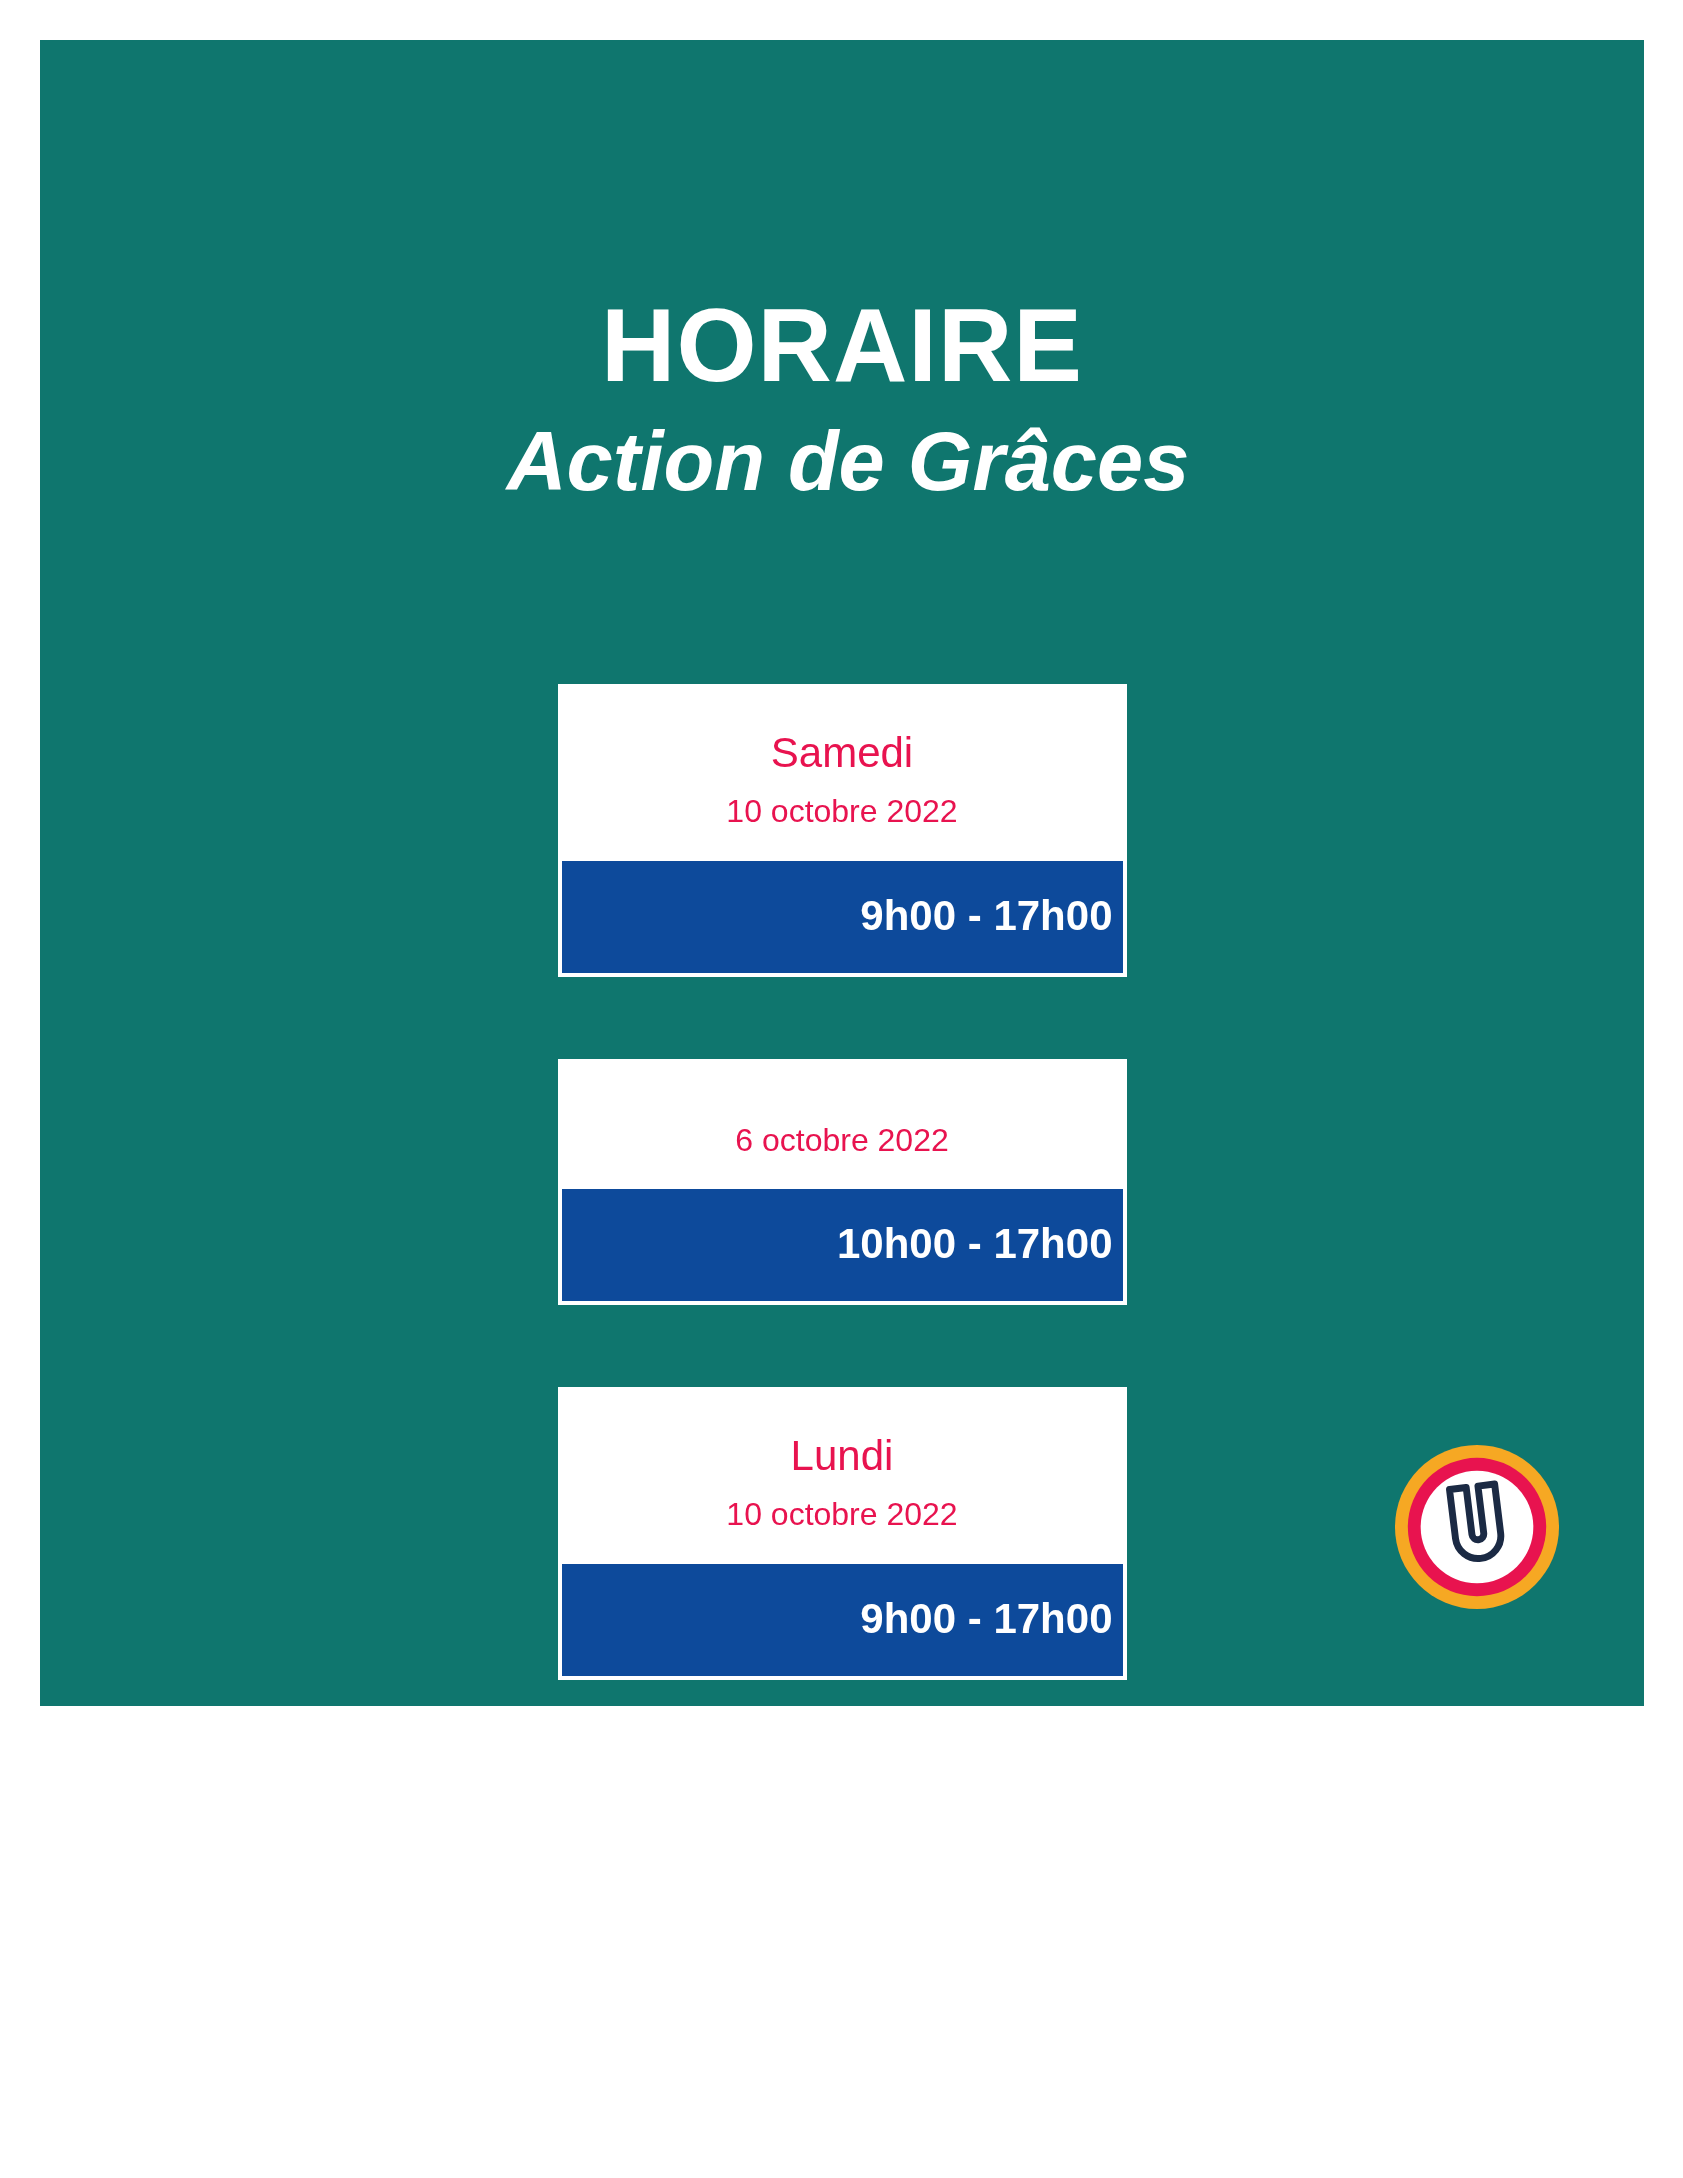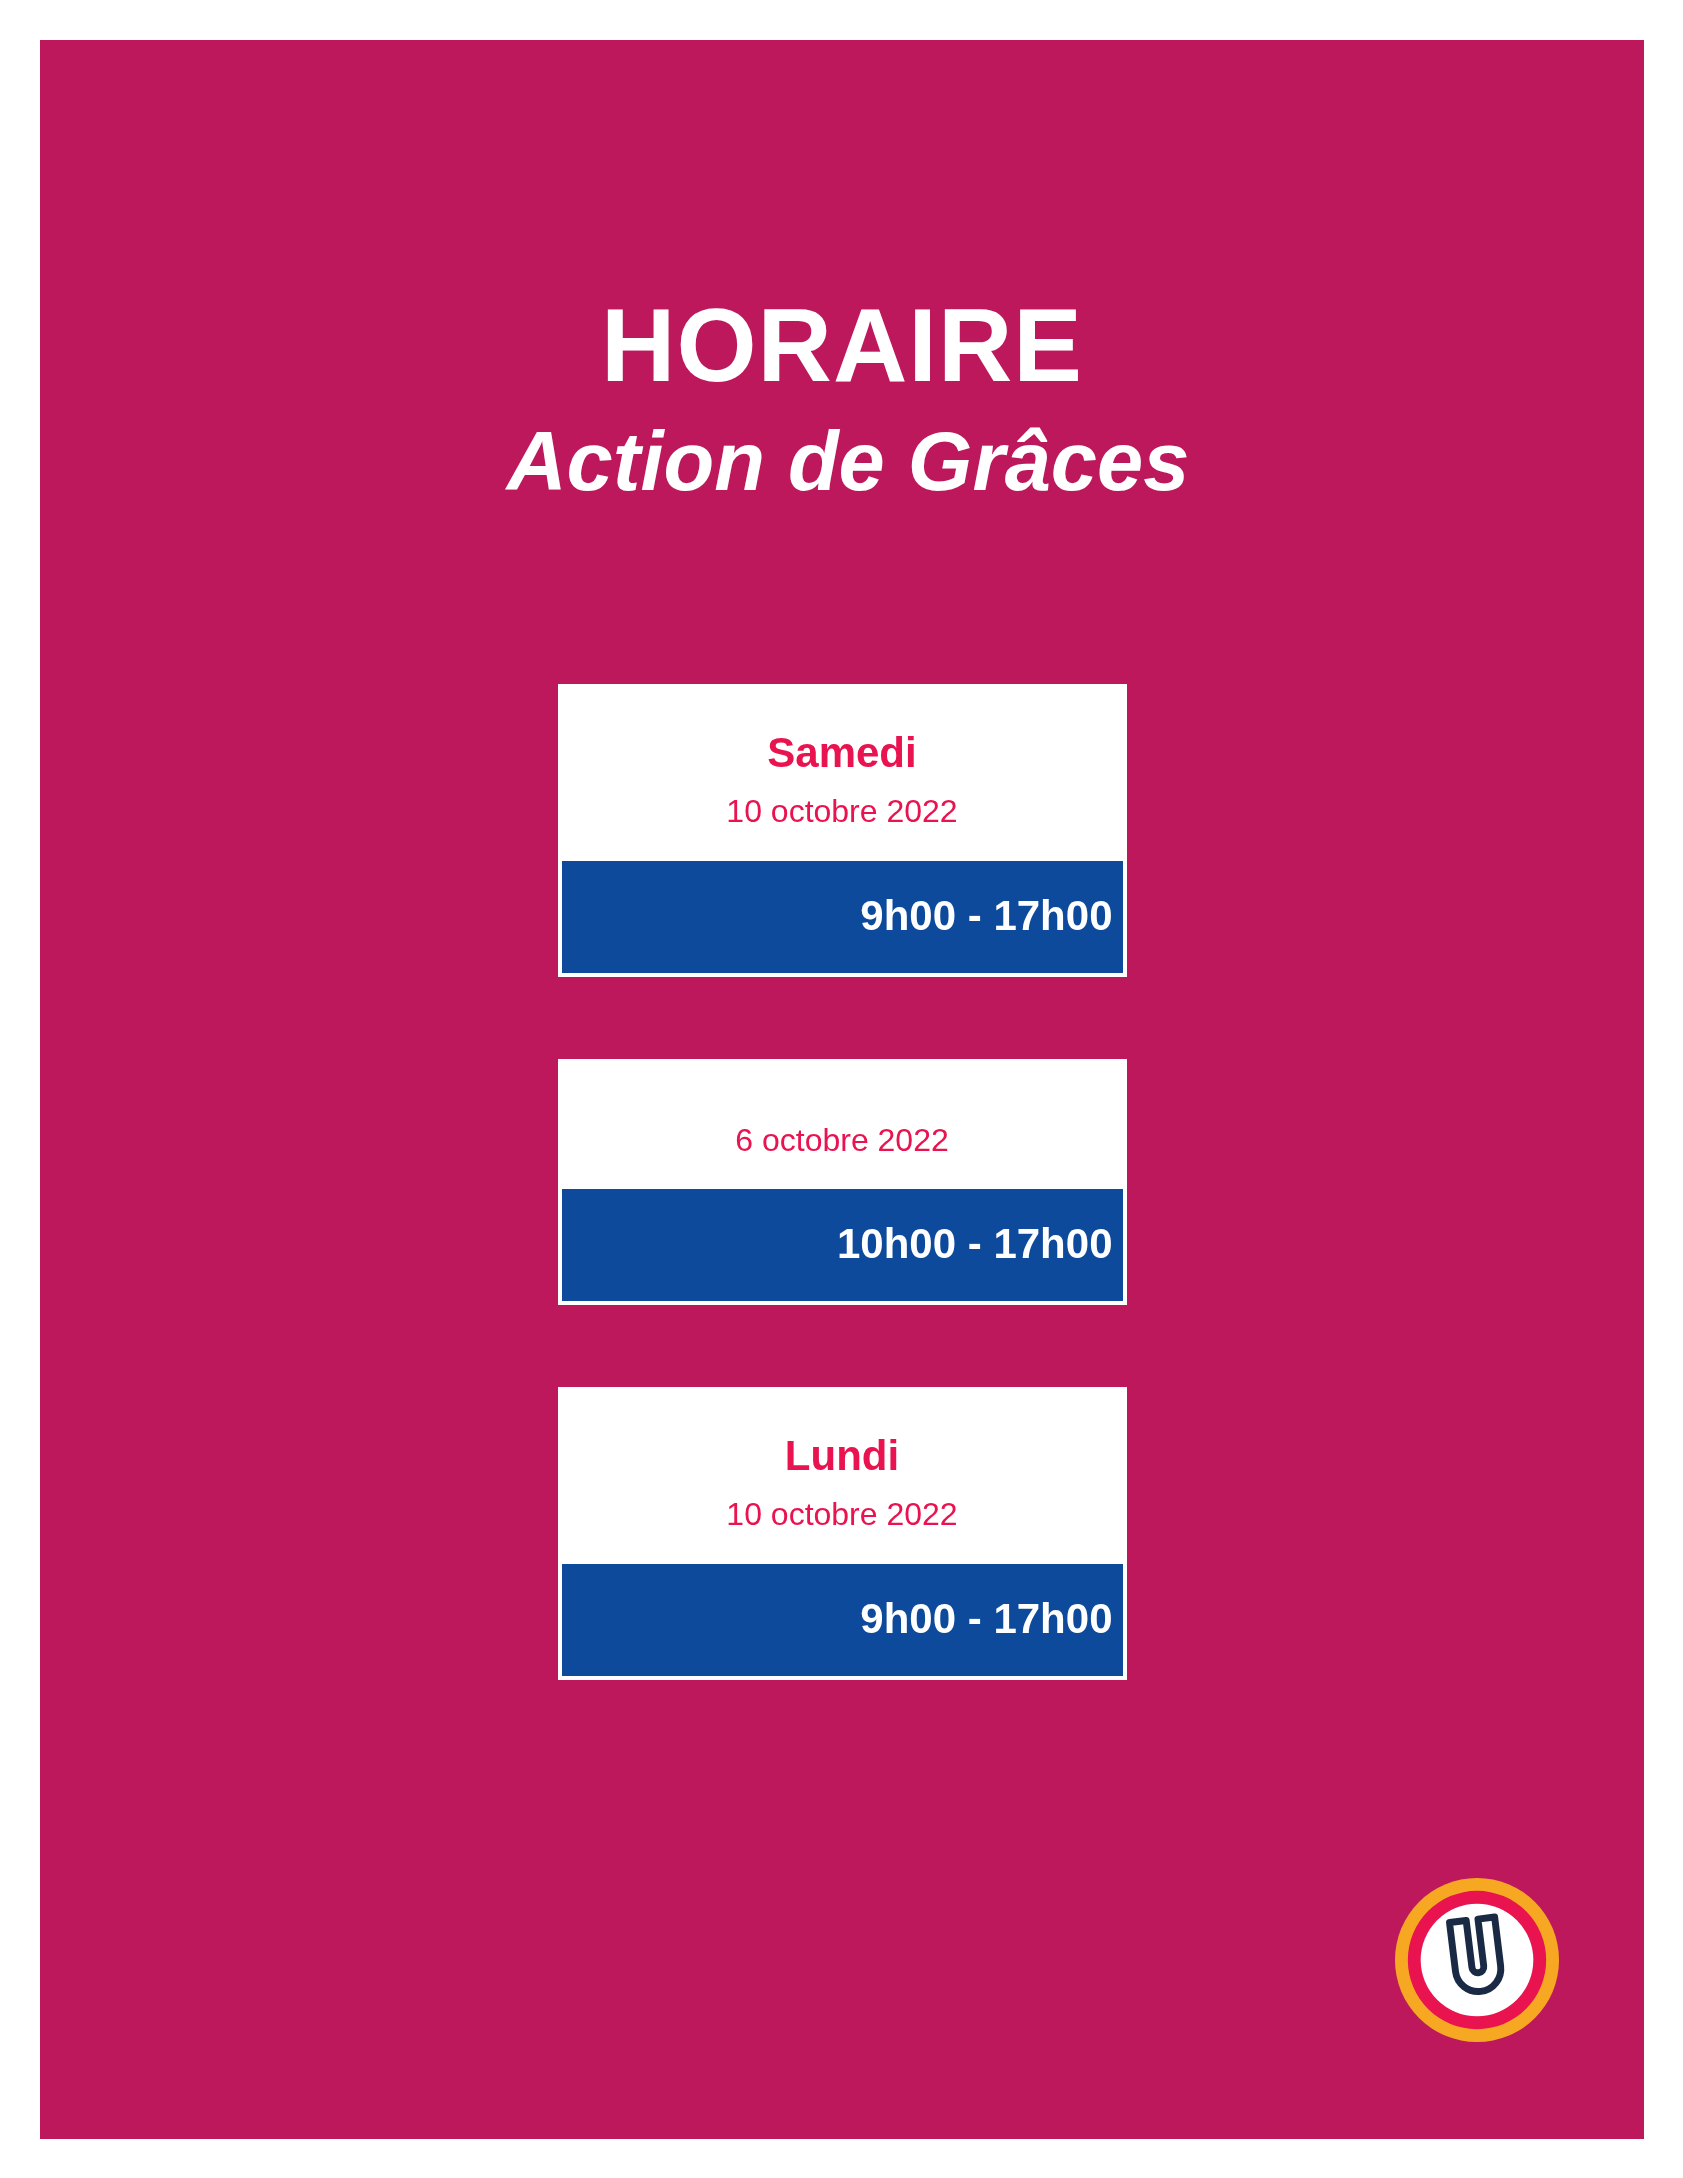--- a/index.html
+++ b/index.html
@@ -11,22 +11,22 @@
     width: 1683px;
     height: 2178px;
     font-family: "Liberation Sans", sans-serif;
     overflow: hidden;
   }
   .poster {
     position: absolute;
     left: 40px;
     top: 40px;
     width: 1604px;
-    height: 2099px;
-    background: #be185d;
+    height: 1666px;
+    background: #0f766e;
     box-sizing: border-box;
   }
   .title-block {
     position: absolute;
     left: 0;
     top: 252px;
     width: 100%;
     text-align: center;
   }
   .title-main {
@@ -58,21 +58,21 @@
     border: 4px solid #ffffff;
     box-sizing: border-box;
   }
   .card-top {
     background: #ffffff;
     padding: 42px 10px 30px 10px;
     text-align: center;
   }
   .card-day {
     font-size: 42px;
-    font-weight: bold;
+    font-weight: normal;
     color: #e8134f;
     line-height: 1.1;
     margin: 0;
   }
   .card-date {
     font-size: 32px;
     font-weight: normal;
     color: #e8134f;
     line-height: 1.2;
     margin: 16px 0 0 0;

